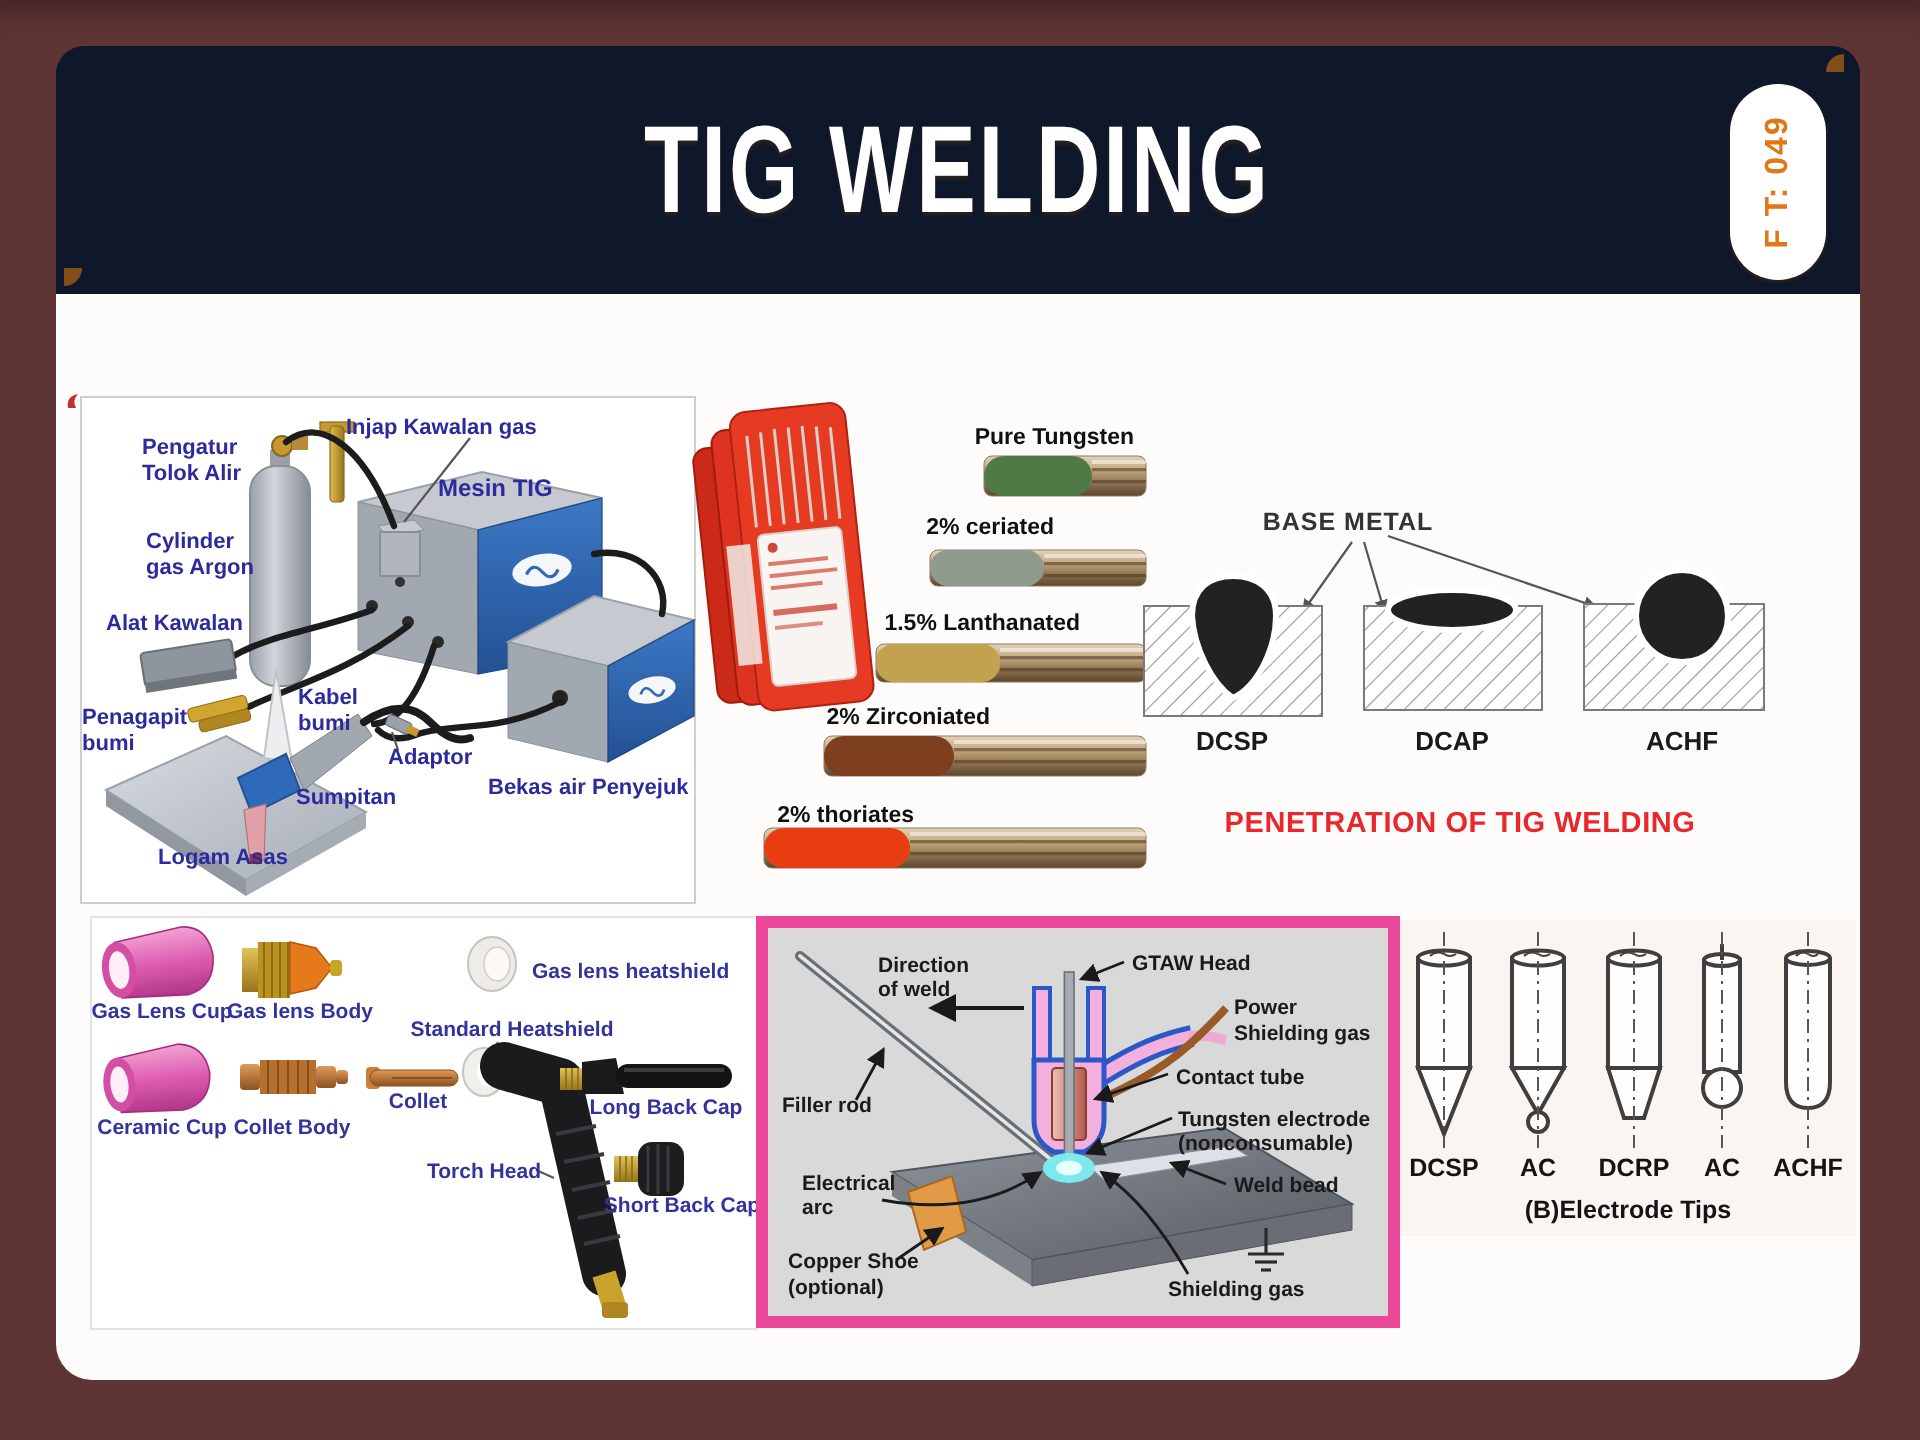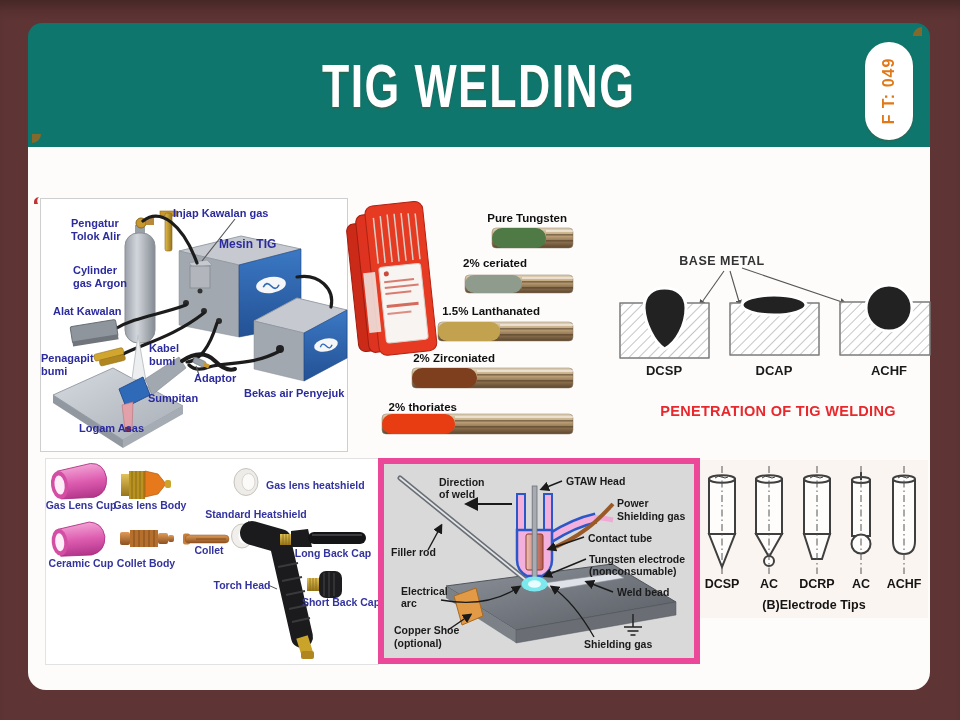--- a/index.html
+++ b/index.html
@@ -1,34 +1,34 @@
 <!DOCTYPE html>
 <html><head>
 <meta charset="utf-8">
 <style>
   html,body{margin:0;padding:0;background:#2b1b1b;}
   .slide{position:relative;width:960px;height:720px;background:#5e3434;overflow:hidden;
          font-family:"Liberation Sans",sans-serif;box-shadow:inset 0 16px 14px -10px rgba(0,0,0,.30);}
-  .header{position:absolute;left:28px;top:23px;width:902px;height:124px;background:#0f766e;
+  .header{position:absolute;left:28px;top:23px;width:902px;height:124px;background:#0f172a;
           border-radius:14px 14px 0 0;display:flex;align-items:center;justify-content:center;}
   .title{color:#fff;font-weight:bold;font-size:62px;letter-spacing:2px;transform:scaleX(.72);
          white-space:nowrap;text-shadow:0 2px 2px rgba(120,60,0,.25);}
   .badge{position:absolute;right:17px;top:19px;width:48px;height:98px;background:#fff;border-radius:24px;
          display:flex;align-items:center;justify-content:center;box-shadow:0 1px 2px rgba(120,60,0,.35);}
   .badge span{transform:rotate(-90deg);white-space:nowrap;color:#e07818;font-weight:bold;font-size:16px;letter-spacing:1px;}
   .curl{position:absolute;width:9px;height:9px;background:#b5650f;border-radius:0 0 9px 0;opacity:.7;}
   .curl.tr{right:8px;top:4px;transform:rotate(180deg);}
   .curl.bl{left:4px;bottom:4px;}
   .content{position:absolute;left:28px;top:147px;width:902px;height:543px;background:#fdfcfb;
            border-radius:0 0 18px 18px;}
   .panel{position:absolute;overflow:visible;}
   .panel svg{display:block;overflow:visible;}
   .p-setup{left:12px;top:51px;width:306px;height:252px;border:1px solid #cfcfcf;background:#fff;}
   .p-electrodes{left:322px;top:53px;width:230px;height:250px;}
-  .p-penetration{left:584px;top:98px;width:330px;height:182px;}
+  .p-penetration{left:536px;top:98px;width:330px;height:182px;}
   .p-torchparts{left:17px;top:311px;width:332px;height:205px;border:1px solid #e2e2e2;background:#fff;}
   .p-gtaw{left:350px;top:311px;width:310px;height:194px;background:#d9d9d9;border:6px solid #ec4899;}
   .p-tips{left:672px;top:313px;width:228px;height:158px;background:#fbf5f1;}
   .decor-tick{position:absolute;left:4px;top:48px;}
   svg text{font-family:"Liberation Sans",sans-serif;font-weight:700;}
   .tB{fill:#2b2b9e;font-size:11px;}
   .tB12{fill:#2b2b9e;font-size:12px;}
   .tB105{fill:#33339e;font-size:10.5px;}
   .tK115{fill:#101010;font-size:11.5px;}
   .tK105{fill:#1a1a1a;font-size:10.5px;}

